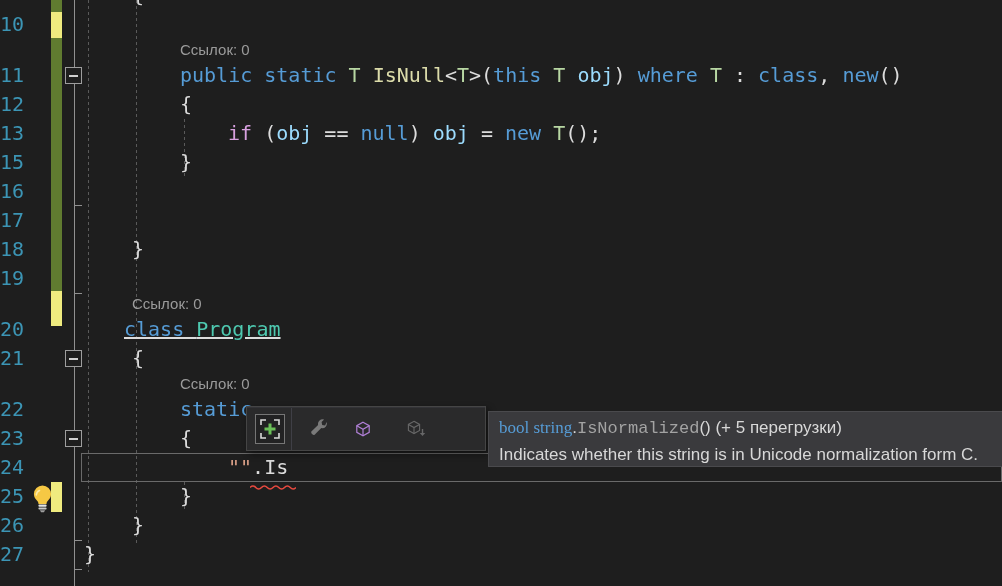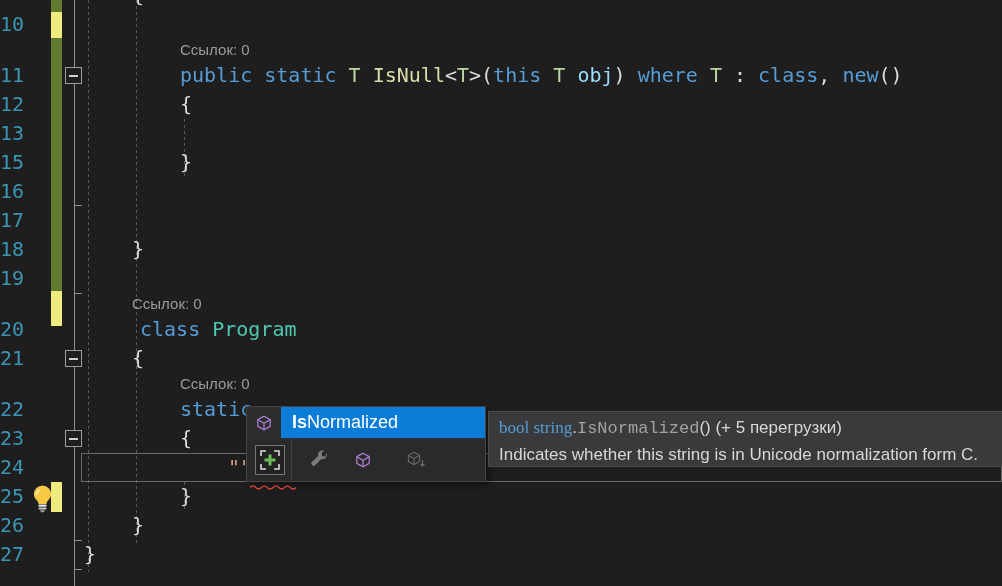--- a/index.html
+++ b/index.html
@@ -126,20 +126,21 @@
     <div class="row">
       <span class="lnum">11</span>
       <span class="lcontent" style="left: 180px;"><span class="tk-k">public static </span><span class="tk-tp">T </span><span class="tk-m">IsNull</span><span class="tk-p">&lt;</span><span class="tk-tp">T</span><span class="tk-p">&gt;(</span><span class="tk-k">this </span><span class="tk-tp">T </span><span class="tk-v">obj</span><span class="tk-p">) </span><span class="tk-k">where </span><span class="tk-tp">T</span><span class="tk-p"> : </span><span class="tk-k">class</span><span class="tk-p">, </span><span class="tk-k">new</span><span class="tk-p">()</span></span>
     </div>
     <div class="row">
       <span class="lnum">12</span>
       <span class="lcontent" style="left: 180px;"><span class="tk-p">{</span></span>
     </div>
     <div class="row">
       <span class="lnum">13</span>
+      <span class="lcontent" style="left: 228px;"><span class="tk-c">if</span><span class="tk-p"> (</span><span class="tk-v">obj</span><span class="tk-p"> == </span><span class="tk-k">null</span><span class="tk-p">) </span><span class="tk-v">obj</span><span class="tk-p"> = </span><span class="tk-k">new </span><span class="tk-tp">T</span><span class="tk-p">();</span></span>
     </div>
     <div class="row">
       <span class="lnum">15</span>
       <span class="lcontent" style="left: 180px;"><span class="tk-p">}</span></span>
     </div>
     <div class="row">
       <span class="lnum">16</span>
       <span class="lcontent" style="left: 84px;"></span>
     </div>
     <div class="row">
@@ -153,21 +154,21 @@
     <div class="row">
       <span class="lnum">19</span>
       <span class="lcontent" style="left: 84px;"></span>
     </div>
     <div class="row cl-row">
       <span class="lnum"></span>
       <span class="lcontent" style="left: 132px;">Ссылок: 0</span>
     </div>
     <div class="row">
       <span class="lnum">20</span>
-      <span class="lcontent" style="left: 140px;"><span class="tk-k">class </span><span class="tk-t">Program</span></span>
+      <span class="lcontent" style="left: 124px; text-decoration: underline;"><span class="tk-k">class </span><span class="tk-t">Program</span></span>
     </div>
     <div class="row">
       <span class="lnum">21</span>
       <span class="lcontent" style="left: 132px;"><span class="tk-p">{</span></span>
     </div>
     <div class="row cl-row">
       <span class="lnum"></span>
       <span class="lcontent" style="left: 180px;">Ссылок: 0</span>
     </div>
     <div class="row">
@@ -204,29 +205,20 @@
   <svg width="27" height="29" viewBox="0 0 27 29">
     <path d="M13.5 1.5a8.6 8.6 0 0 1 8.6 8.6c0 3.2-1.7 5-3 6.5-.9 1-1.6 1.9-1.6 3.4h-8c0-1.5-.7-2.4-1.6-3.4-1.3-1.5-3-3.3-3-6.5a8.6 8.6 0 0 1 8.6-8.6z" fill="#F6C844"></path>
     <path d="M10.5 6.5c-1.8.8-3 2.4-3.2 4.4" stroke="#FBE9A9" stroke-width="1.6" fill="none" stroke-linecap="round"></path>
     <rect x="9.4" y="20.6" width="8.2" height="2.2" rx="1" fill="#E4E4E4"></rect>
     <rect x="9.4" y="23.4" width="8.2" height="2.2" rx="1" fill="#C9C9C9"></rect>
     <path d="M10.8 26.2h5.4l-1.3 2h-2.8z" fill="#9E9E9E"></path>
   </svg>
 </div>
 
 <div id="completion-popup">
-  <div id="completion-item">
-    <span class="icon-cell">
-      <svg width="16" height="16" viewBox="0 0 16 16">
-        <path d="M8 1.3 14.2 4.7v6.6L8 14.7 1.8 11.3V4.7Z" fill="none" stroke="#B180D7" stroke-width="1.2"></path>
-        <path d="M1.8 4.7 8 8.2l6.2-3.5M8 8.2v6.5" fill="none" stroke="#B180D7" stroke-width="1.2"></path>
-      </svg>
-    </span>
-    <span class="sel"><b>Is</b><span>Normalized</span></span>
-  </div>
   <div id="filter-toolbar">
     <span class="filter-btn first">
       <svg width="22" height="22" viewBox="0 0 22 22">
         <path d="M2 7V2h5M15 2h5v5M20 15v5h-5M7 20H2v-5" fill="none" stroke="#DADADA" stroke-width="1.6"></path>
         <path d="M11 5.5v11M5.5 11h11" stroke="#6BBF59" stroke-width="3"></path>
       </svg>
     </span>
     <span class="toolbar-sep"></span>
     <span class="filter-btn">
       <svg width="20" height="20" viewBox="0 0 20 20">

